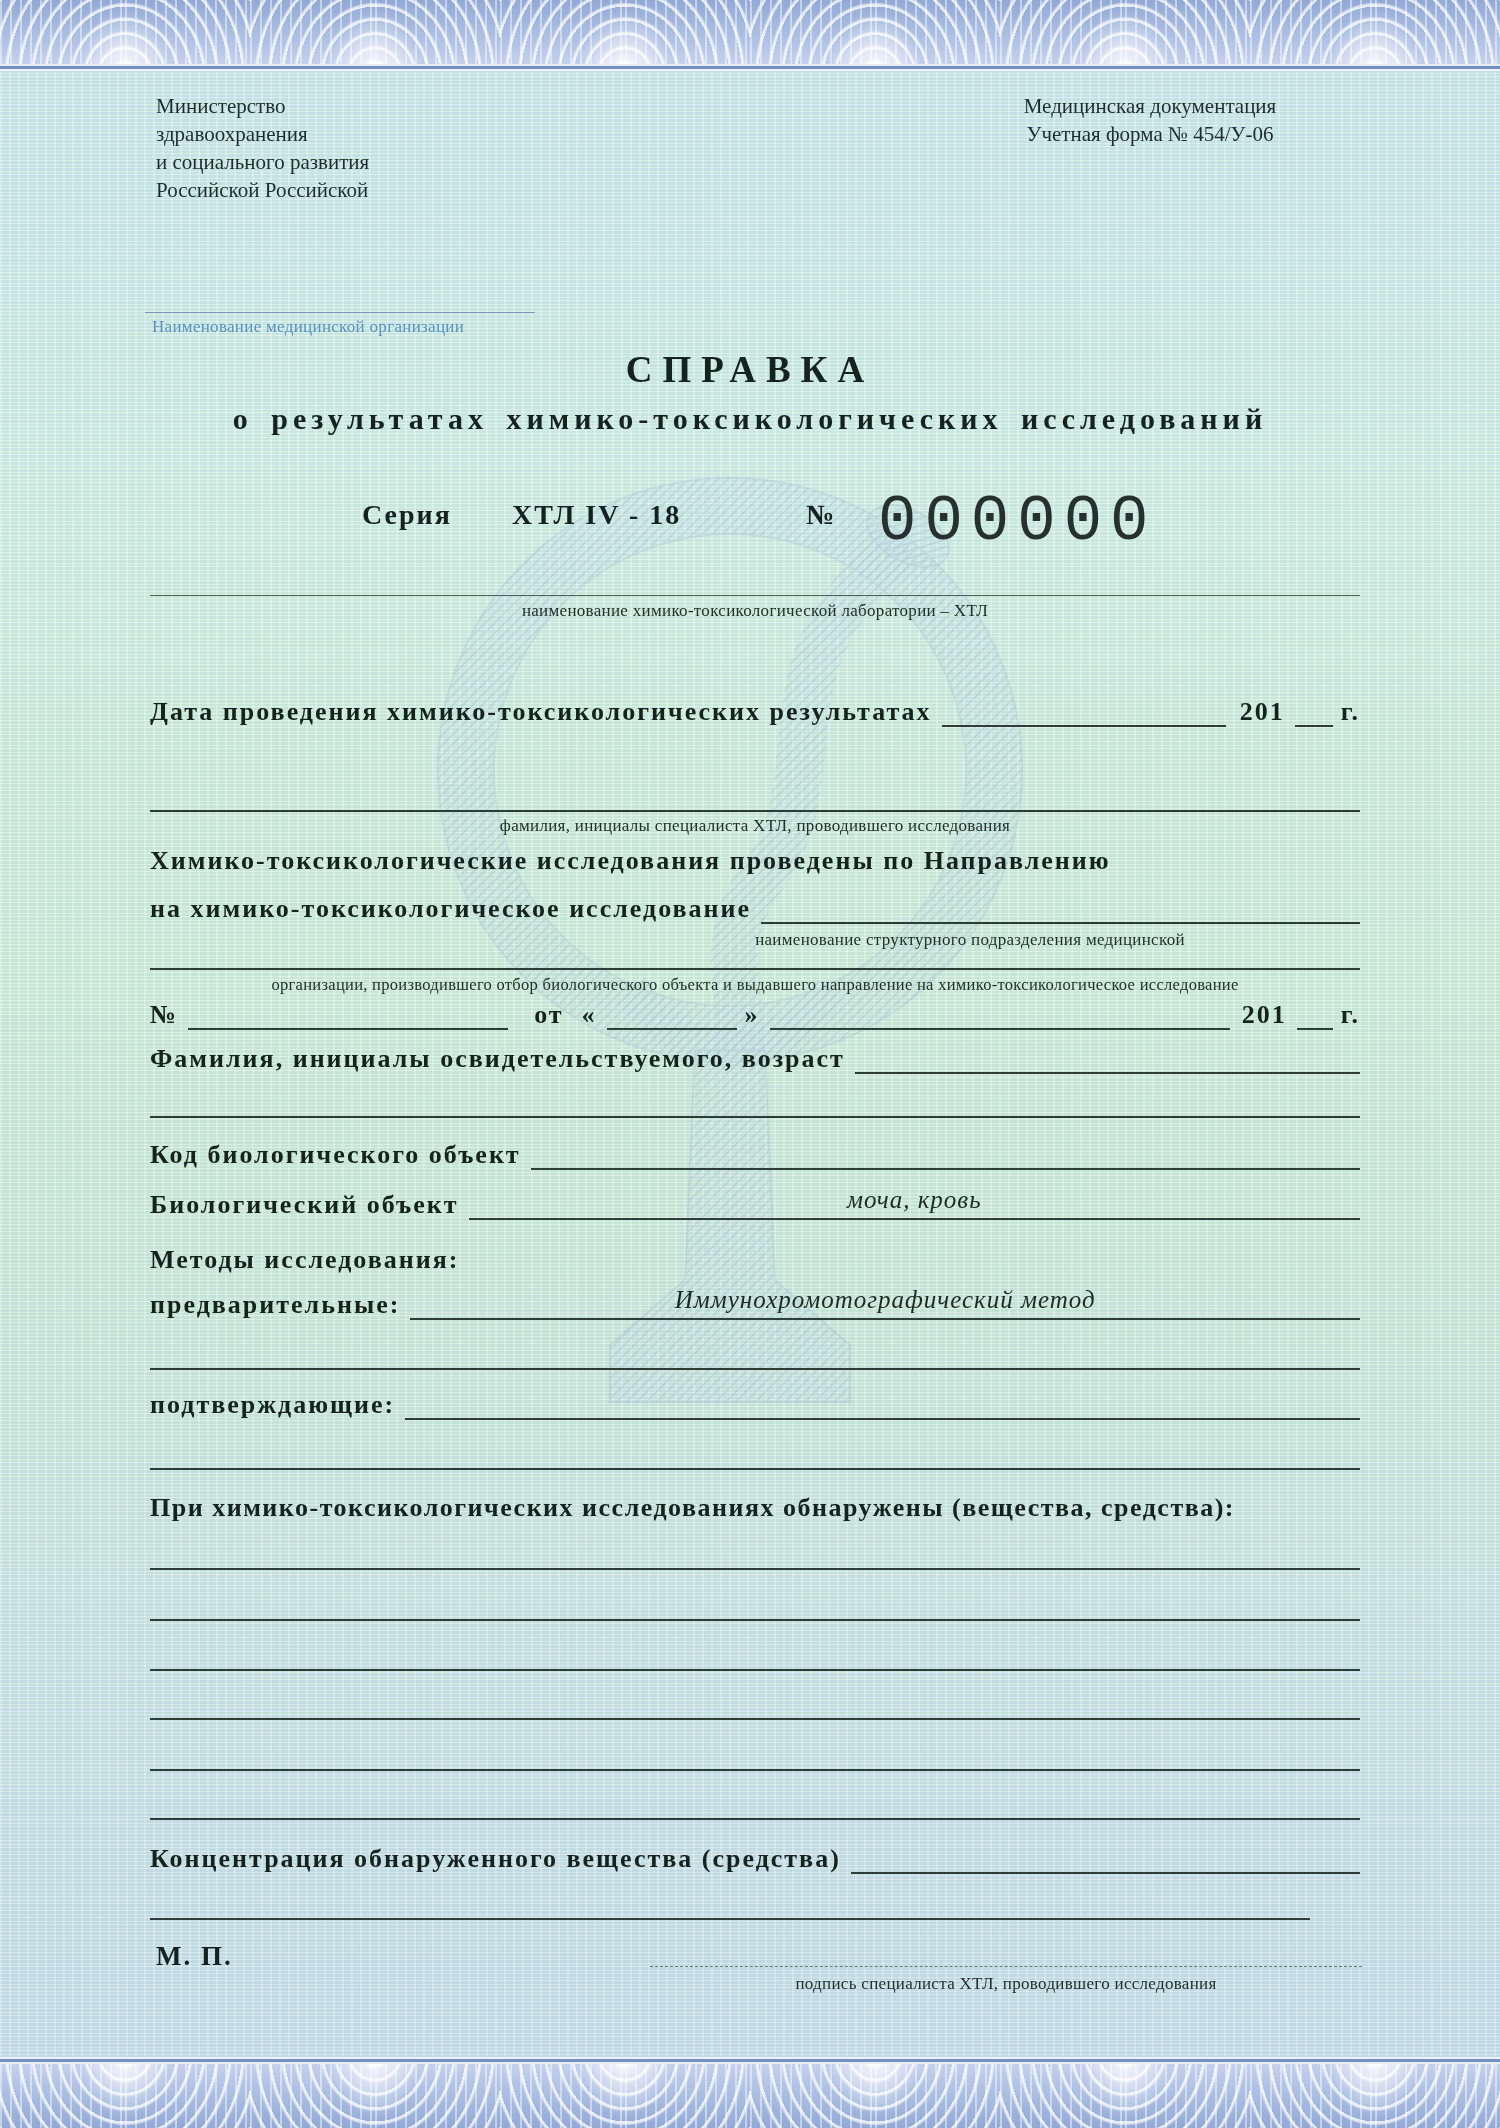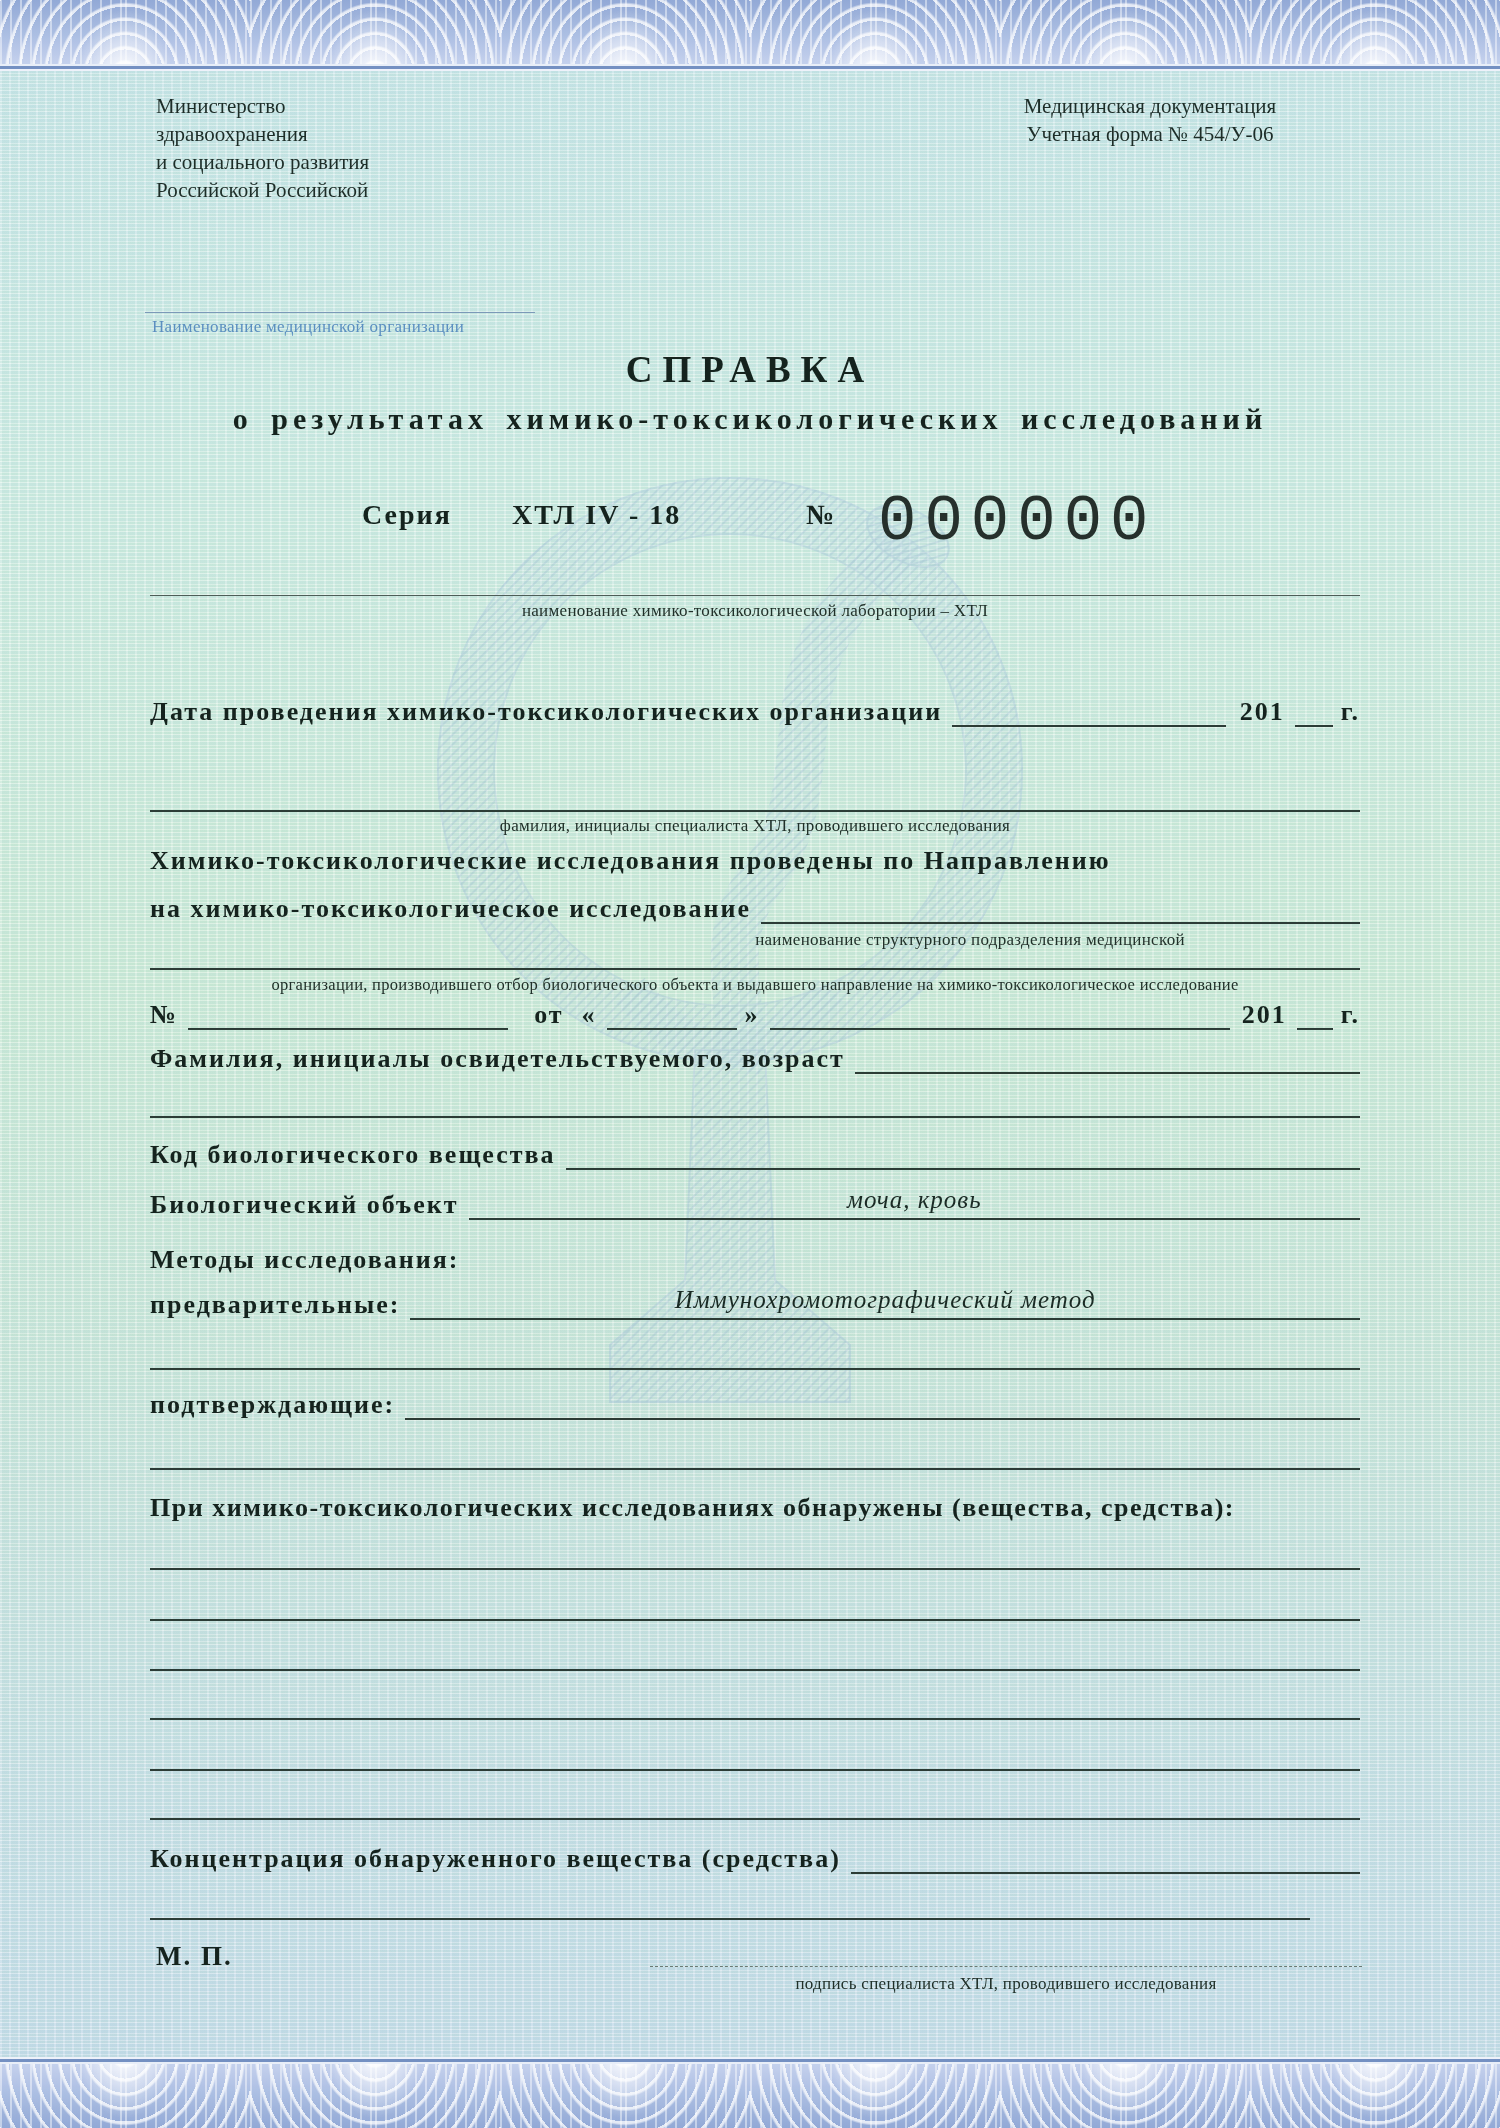--- a/index.html
+++ b/index.html
@@ -79,21 +79,21 @@
   <span class="lbl" style="position:absolute; left:362px; top:500px; font-size:28px;">Серия</span>
   <span class="lbl" style="position:absolute; left:512px; top:500px; font-size:28px;">ХТЛ IV - 18</span>
   <span class="lbl" style="position:absolute; left:806px; top:500px; font-size:28px;">№</span>
   <span style="position:absolute; left:878px; top:486px; font-family:'Liberation Mono','DejaVu Sans Mono',monospace; font-size:64px; letter-spacing:8px; color:#26302c;">000000</span>
 
   <div class="hr" style="top:595px; border-bottom:1.5px solid #4d5e57;"></div>
   <div class="cap" style="left:150px; right:140px; top:601px;">наименование химико-токсикологической лаборатории – ХТЛ</div>
 
 
   <div class="row" style="top:689px;">
-    <span class="lbl">Дата проведения химико-токсикологических организации</span>
+    <span class="lbl">Дата проведения химико-токсикологических результатах</span>
     <span class="fill"></span>
     <span class="lbl" style="margin-left:14px;">201</span>
     <span class="fill fixed" style="width:38px;"></span>
     <span class="lbl" style="margin-left:8px;">г.</span>
   </div>
 
   <div class="hr" style="top:810px;"></div>
   <div class="cap" style="left:150px; right:140px; top:816px;">фамилия, инициалы специалиста ХТЛ, проводившего исследования</div>
 
   <div class="lbl" style="position:absolute; left:150px; top:847px;">Химико-токсикологические исследования проведены по Направлению</div>
@@ -118,21 +118,21 @@
     <span class="lbl" style="margin-left:8px;">г.</span>
   </div>
 
   <div class="row" style="top:1036px;">
     <span class="lbl">Фамилия, инициалы освидетельствуемого, возраст</span>
     <span class="fill"></span>
   </div>
   <div class="hr" style="top:1116px;"></div>
 
   <div class="row" style="top:1132px;">
-    <span class="lbl">Код биологического вещества</span>
+    <span class="lbl">Код биологического объект</span>
     <span class="fill"></span>
   </div>
 
   <div class="row" style="top:1182px;">
     <span class="lbl">Биологический объект</span>
     <span class="fill"><span class="val">моча, кровь</span></span>
   </div>
 
   <div class="lbl" style="position:absolute; left:150px; top:1246px;">Методы исследования:</div>
   <div class="row" style="top:1282px;">

